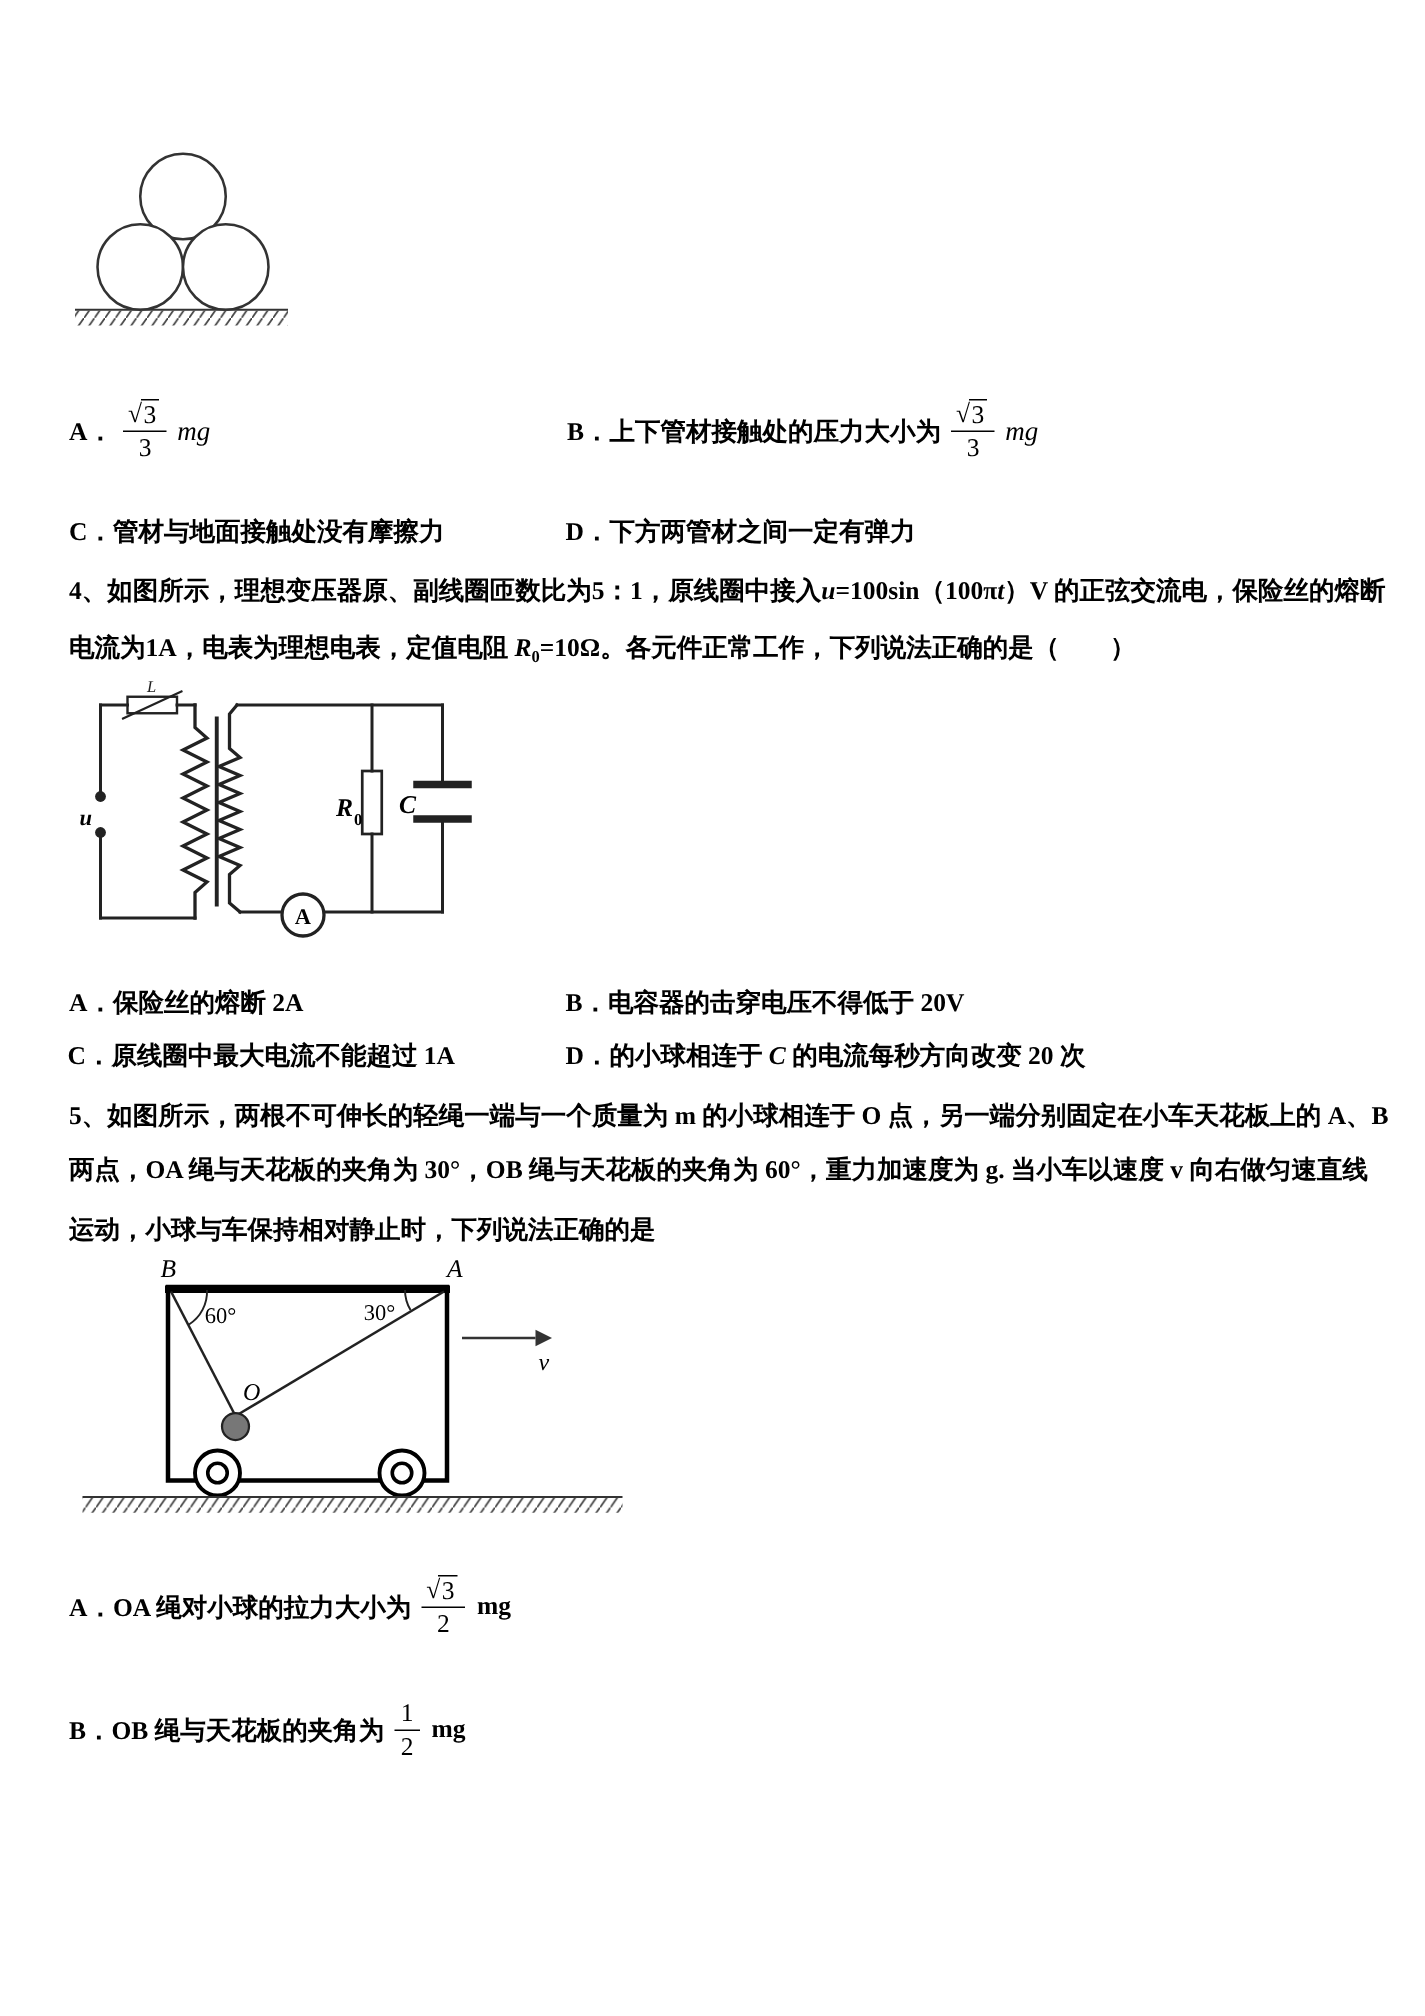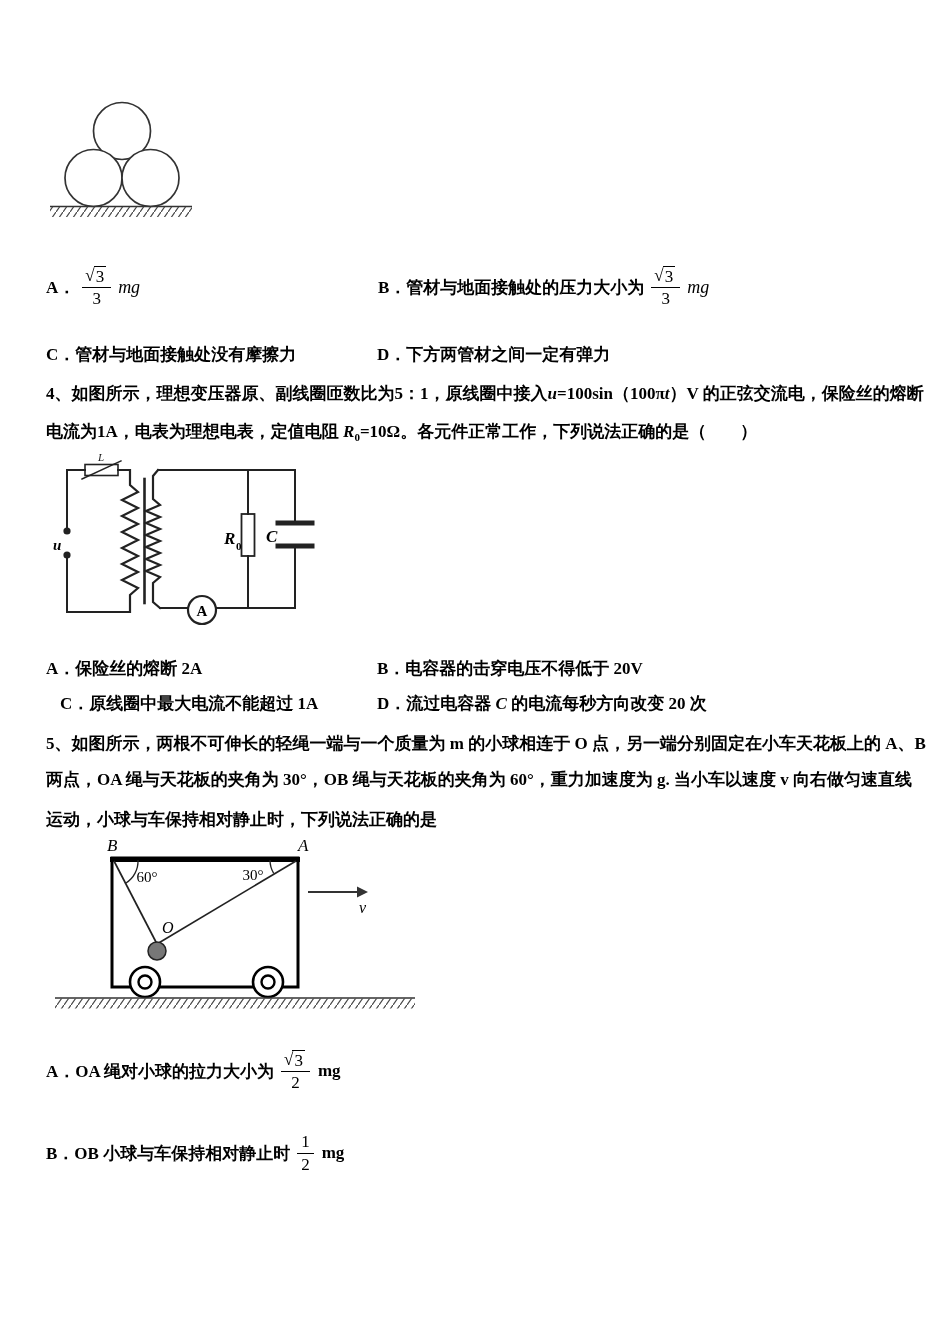--- a/index.html
+++ b/index.html
@@ -53,21 +53,21 @@
     <span class="num">
         <span class="rad">√</span>
         <span class="radicand">3</span>
       </span>
     <span class="den">3</span>
   </span>
   <span class="unit">mg</span>
 </div>
 <div class="opt-flex" style="left:378px; top:258px; height:58px;">
   <span>B．</span>
-    <span>管材与地面接触处的压力大小为</span>
+    <span>上下管材接触处的压力大小为</span>
   <span class="frac">
     <span class="num">
         <span class="rad">√</span>
         <span class="radicand">3</span>
       </span>
     <span class="den">3</span>
   </span>
   <span class="unit">mg</span>
 </div>
 <div class="line" style="left:46px; top:345px;">
@@ -118,25 +118,25 @@
   <text x="214" y="90" font-size="17" font-style="italic" font-weight="bold" fill="#000">C</text>
   <text x="150" y="164" font-size="15" font-weight="bold" text-anchor="middle" fill="#000">A</text>
 </svg>
 
 <div class="line" style="left:46px; top:659px;">
   <span>A．</span><span>保险丝的熔断 2A</span>
 </div>
 <div class="line" style="left:377px; top:659px;">
   <span>B．</span><span>电容器的击穿电压不得低于 20V</span>
 </div>
-<div class="line" style="left:60px; top:694px;">
+<div class="line" style="left:45px; top:694px;">
   <span>C．</span><span>原线圈中最大电流不能超过 1A</span>
 </div>
 <div class="line" style="left:377px; top:694px;">
-  <span>D．</span><span>流过电容器 </span><span class="it">C</span><span> 的电流每秒方向改变 20 次</span>
+  <span>D．</span><span>的小球相连于 </span><span class="it">C</span><span> 的电流每秒方向改变 20 次</span>
 </div>
 
 <div class="line" style="left:46px; top:734px;">5、如图所示，两根不可伸长的轻绳一端与一个质量为 m 的小球相连于 O 点，另一端分别固定在小车天花板上的 A、B</div>
 <div class="line" style="left:46px; top:770px;text-align:center;">两点，OA 绳与天花板的夹角为 30°，OB 绳与天花板的夹角为 60°，重力加速度为 g. 当小车以速度 v 向右做匀速直线</div>
 <div class="line" style="left:46px; top:810px;">运动，小球与车保持相对静止时，下列说法正确的是</div>
 
 <svg style="left:50px; top:835px;" width="372" height="180" viewBox="0 0 372 180">
   <defs>
     <pattern id="hatch2" width="7" height="10" patternUnits="userSpaceOnUse">
       <line x1="0" y1="10" x2="7" y2="0" stroke="#444" stroke-width="1.2"></line>
@@ -172,21 +172,21 @@
     <span class="num">
         <span class="rad">√</span>
         <span class="radicand">3</span>
       </span>
     <span class="den">2</span>
   </span>
   <span class="unit-b">mg</span>
 </div>
 <div class="opt-flex" style="left:46px; top:1124px; height:58px;">
   <span>B．</span>
-    <span>OB 小球与车保持相对静止时</span>
+    <span>OB 绳与天花板的夹角为</span>
   <span class="frac">
     <span class="num" style="padding:0 4px 1px 4px;">
         <span>1</span>
       </span>
     <span class="den">2</span>
   </span>
   <span class="unit-b">mg</span>
 </div>
 
 </body></html>

